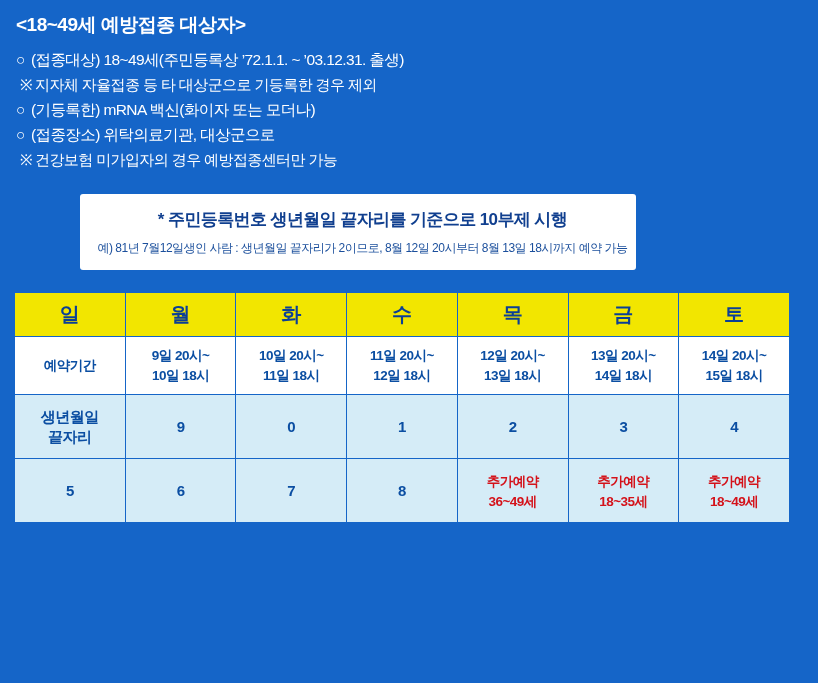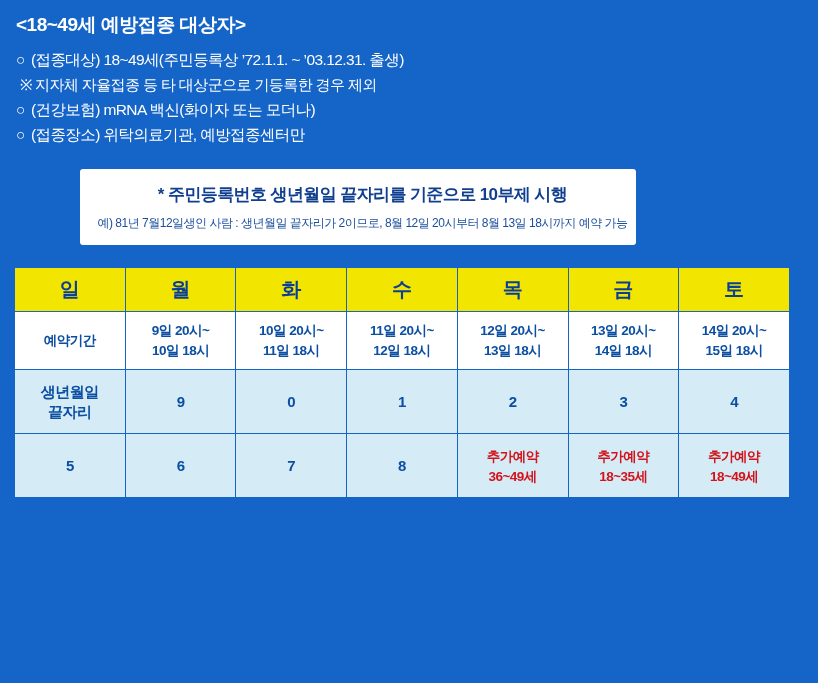--- a/index.html
+++ b/index.html
@@ -126,24 +126,27 @@
   <div class="headline">&lt;18~49세 예방접종 대상자&gt;</div>
 
   <div class="bullets">
     <div class="bullet-line">
       <span class="mark">○</span><span>(접종대상) 18~49세(주민등록상 ’72.1.1. ~ ’03.12.31. 출생)</span>
     </div>
     <div class="bullet-line note">
       <span class="mark">※</span><span>지자체 자율접종 등 타 대상군으로 기등록한 경우 제외</span>
     </div>
     <div class="bullet-line">
-      <span class="mark">○</span><span>(건강보험) mRNA 백신(화이자 또는 모더나)</span>
+      <span class="mark">○</span><span>(기등록한) mRNA 백신(화이자 또는 모더나)</span>
     </div>
     <div class="bullet-line">
-      <span class="mark">○</span><span>(접종장소) 위탁의료기관, 예방접종센터만</span>
+      <span class="mark">○</span><span>(접종장소) 위탁의료기관, 대상군으로</span>
+    </div>
+    <div class="bullet-line note">
+      <span class="mark">※</span><span>건강보험 미가입자의 경우 예방접종센터만 가능</span>
     </div>
   </div>
 
   <div class="callout">
     <div class="callout-title">* 주민등록번호 생년월일 끝자리를 기준으로 10부제 시행</div>
     <div class="callout-sub">예) 81년 7월12일생인 사람 : 생년월일 끝자리가 2이므로, 8월 12일 20시부터 8월 13일 18시까지 예약 가능</div>
   </div>
 
   <div class="cal-wrap">
     <table class="cal">

